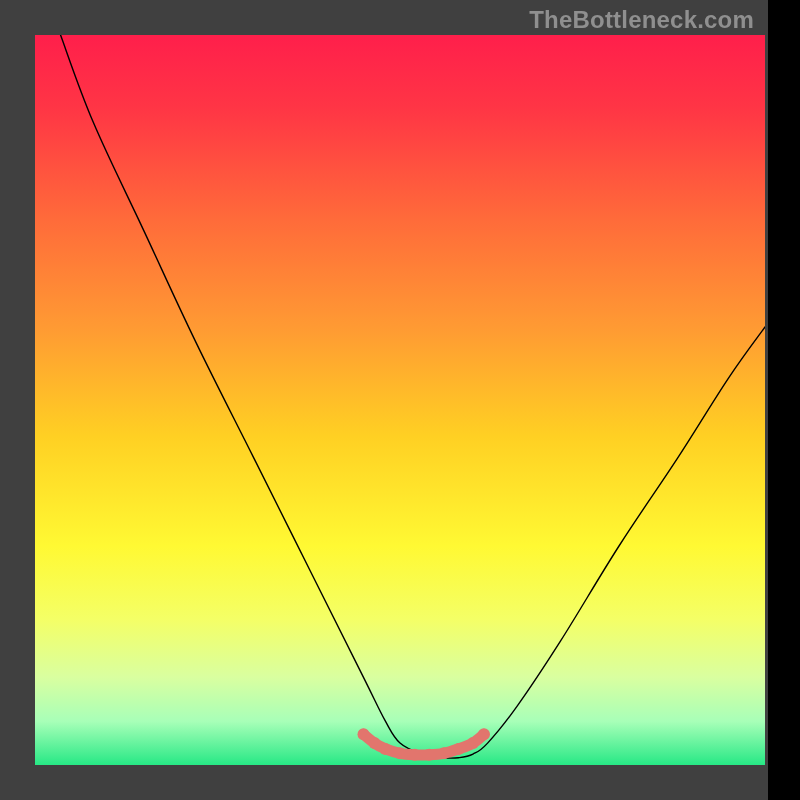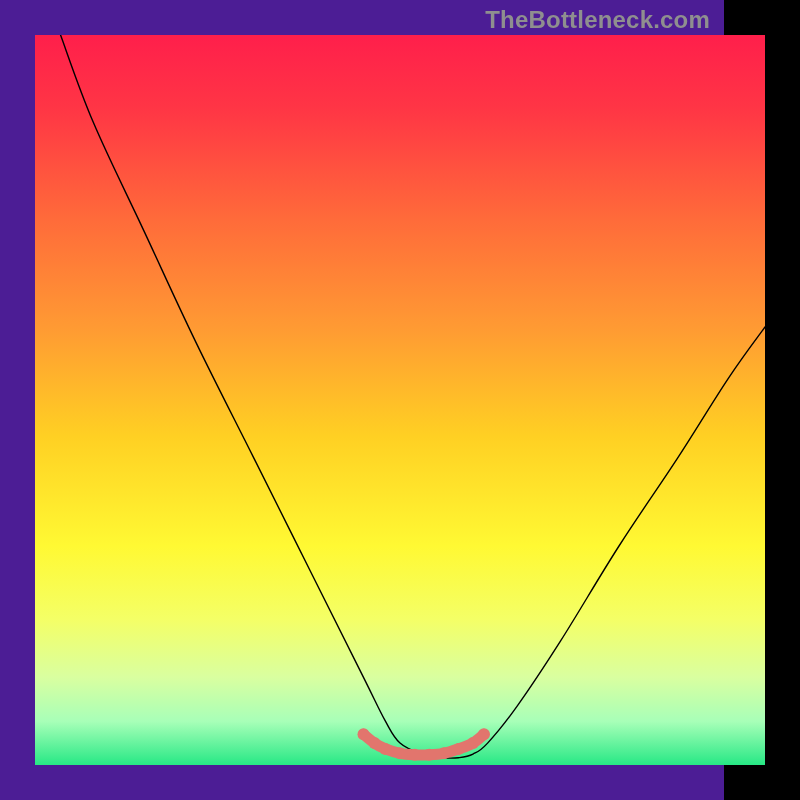--- a/index.html
+++ b/index.html
@@ -9,21 +9,22 @@
     height: 800px;
     background: #000;
     overflow: hidden;
   }
   .frame {
     position: absolute;
     left: 0;
     top: 0;
     width: 724px;
     height: 800px;
-    background: #4c1d95;
+    background: #404040;
+    padding-left: 44px;
   }
   .plot {
     position: absolute;
     left: 35px;
     top: 35px;
     width: 730px;
     height: 730px;
     overflow: hidden;
   }
   .watermark {

